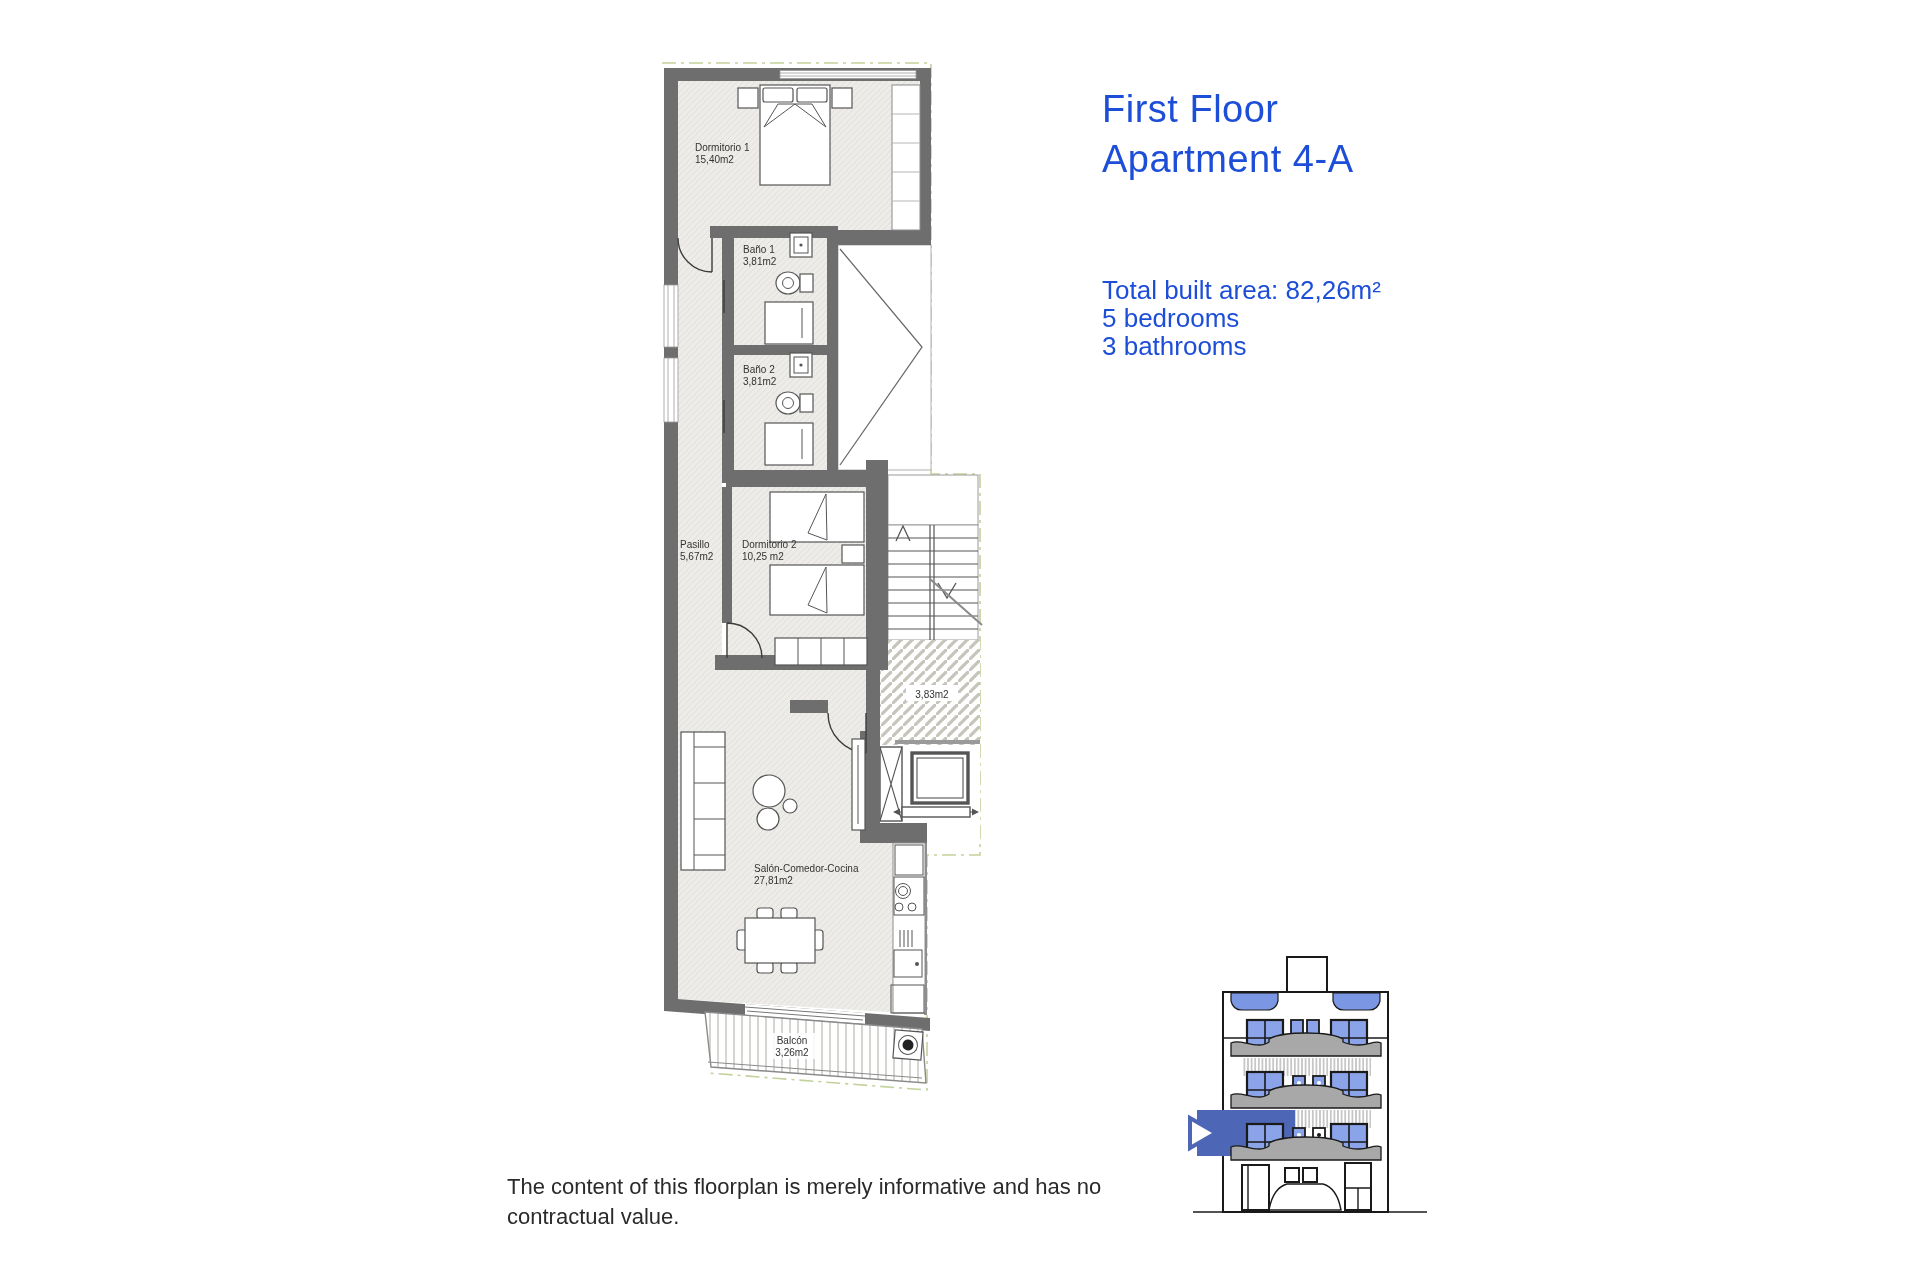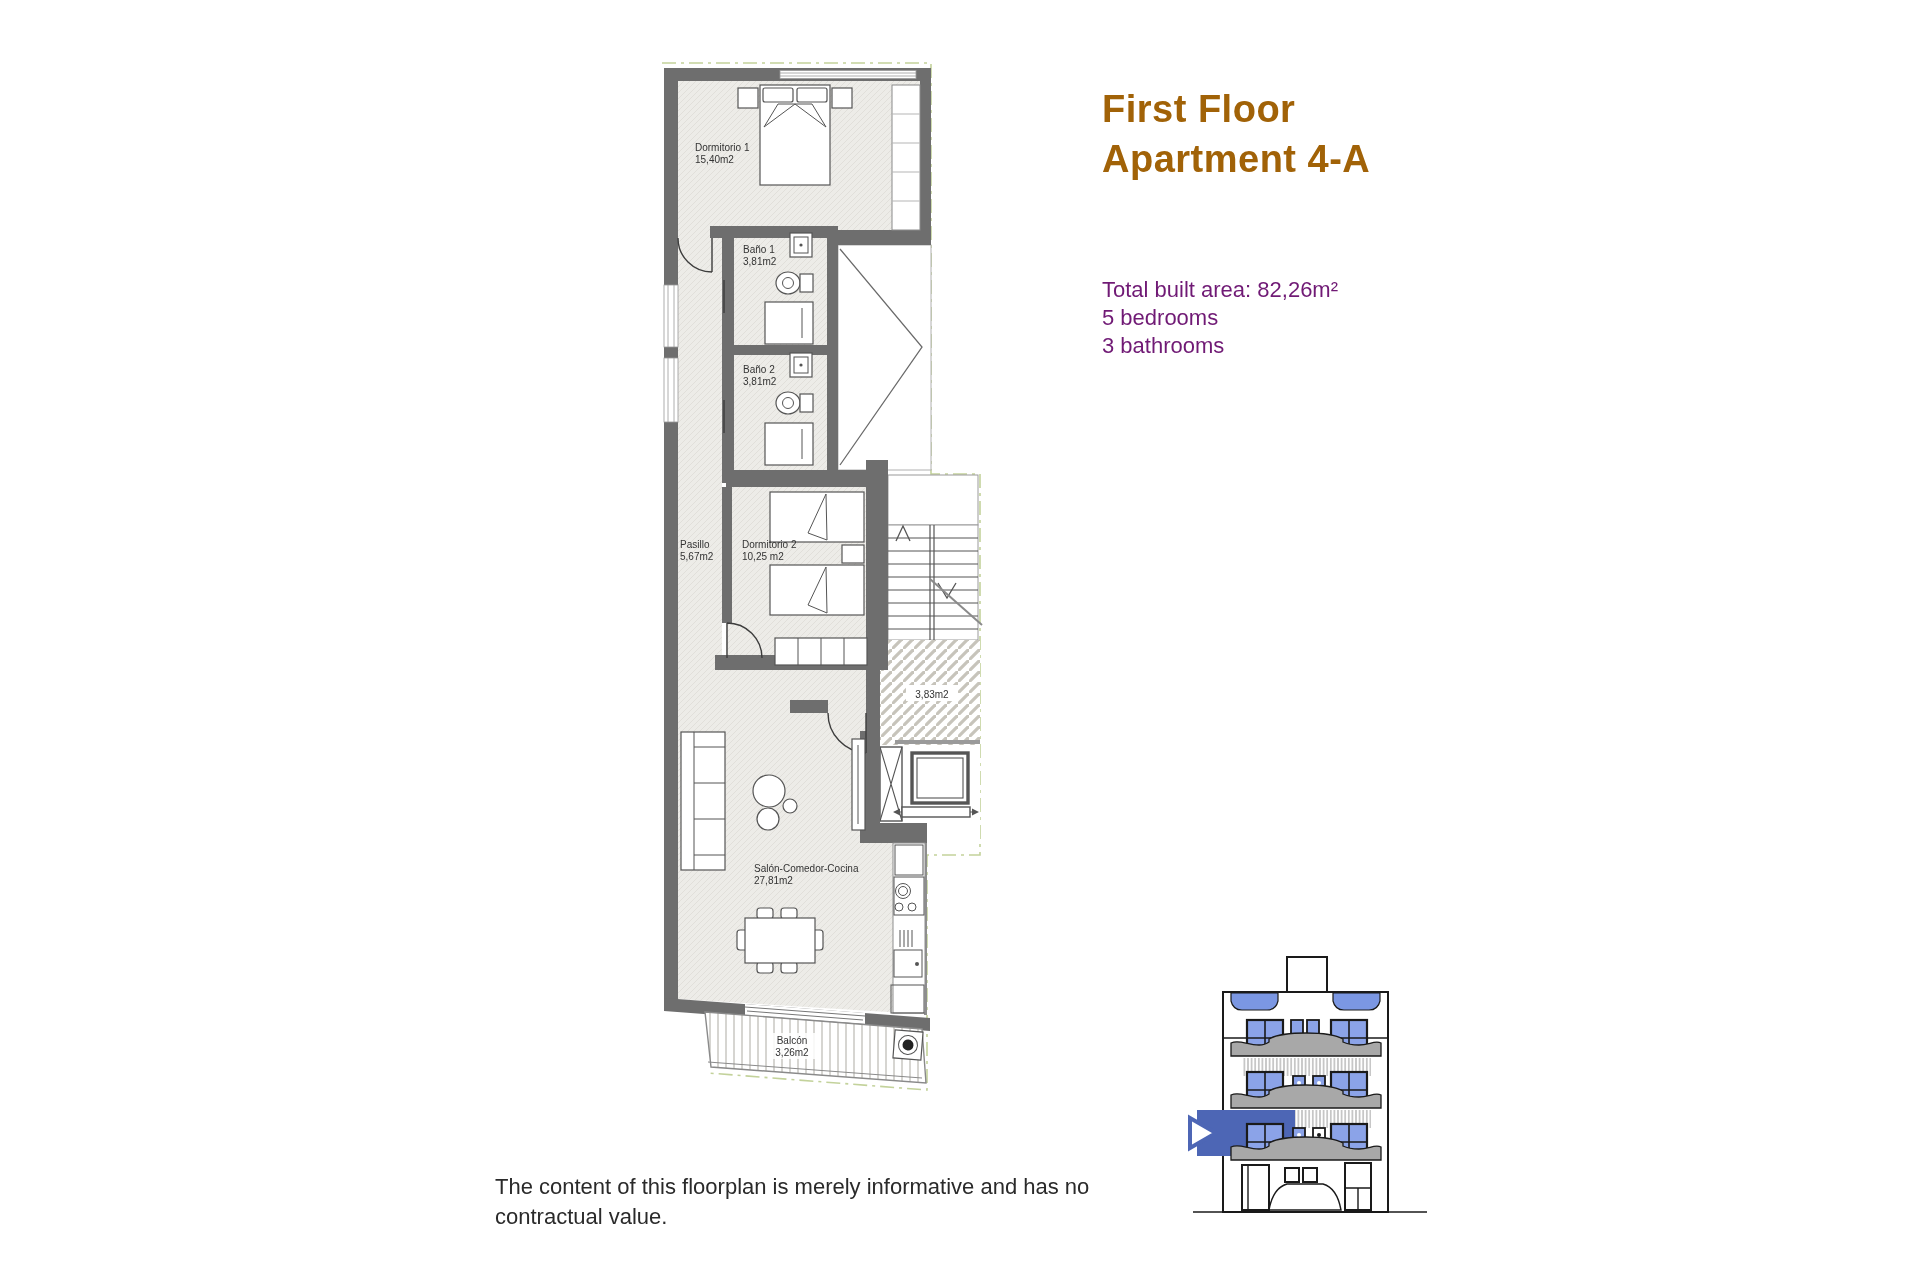--- a/index.html
+++ b/index.html
@@ -3,28 +3,28 @@
 <meta charset="utf-8">
 <style>
   html,body{margin:0;padding:0;}
   body{
     width:1920px;height:1280px;position:relative;background:#ffffff;
     font-family:"Liberation Sans",sans-serif;color:var(--text,#232323);
     overflow:hidden;
   }
   .title{
     position:absolute;left:1102px;top:84px;
-    font-size:38px;line-height:50px;font-weight:700;letter-spacing:.5px;color:#a16207;
+    font-size:38px;line-height:50px;font-weight:400;letter-spacing:.5px;color:#1d4ed8;
   }
   .details{
     position:absolute;left:1102px;top:276px;
-    font-size:22px;line-height:28px;color:#701a75;
+    font-size:26px;line-height:28px;color:#1d4ed8;
   }
   .disclaimer{
-    position:absolute;left:495px;top:1172px;width:660px;
+    position:absolute;left:507px;top:1172px;width:660px;
     font-size:22px;line-height:30px;color:#2a2a2a;
   }
   .plan-svg{position:absolute;left:650px;top:55px;}
   .elev-svg{position:absolute;left:1185px;top:950px;}
 
   
   .wall{fill:var(--wall,#6e6e6e);stroke:none;}
   .furn{fill:#ffffff;stroke:var(--furniture,#555);stroke-width:1.2;}
   .furn-thin{fill:none;stroke:var(--furniture,#555);stroke-width:1;}
   .door-arc{fill:none;stroke:#3d3d3d;stroke-width:1.4;}

